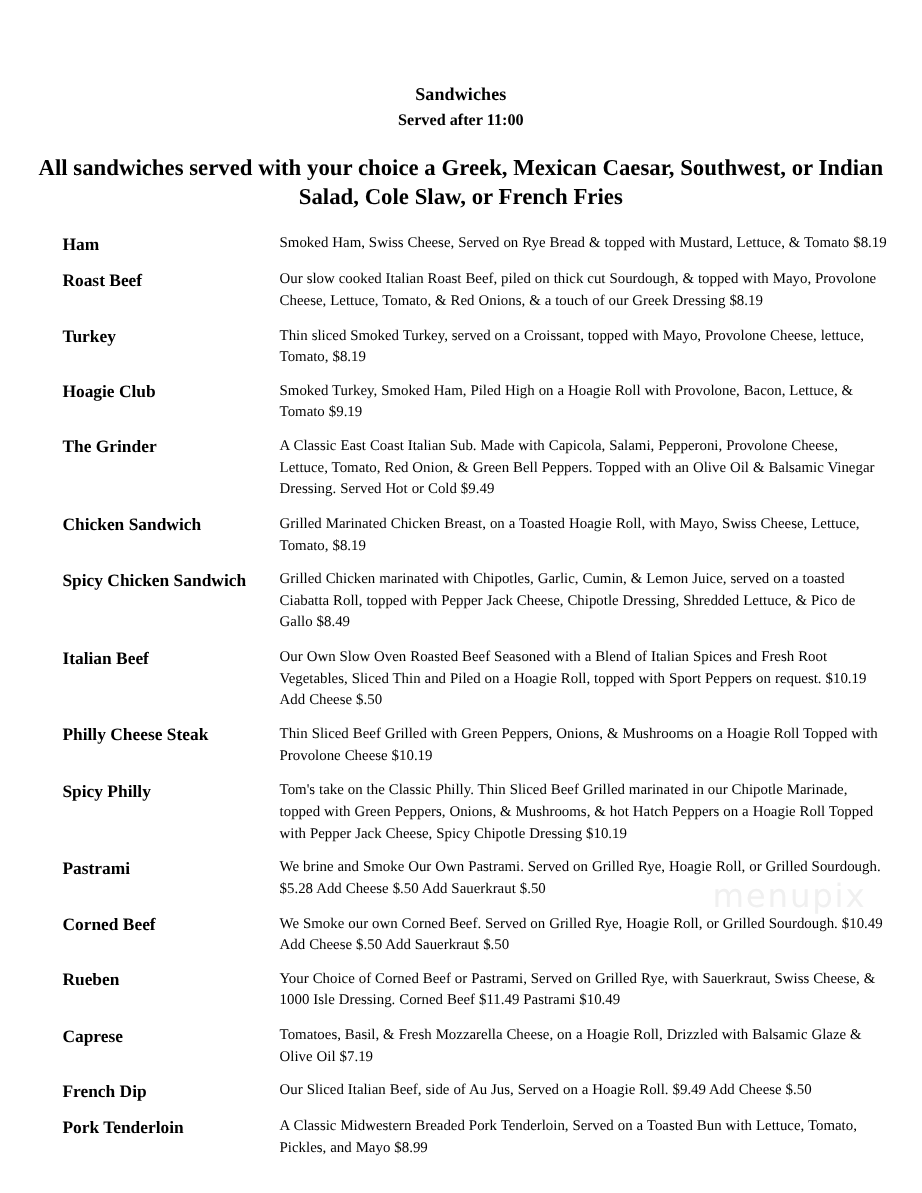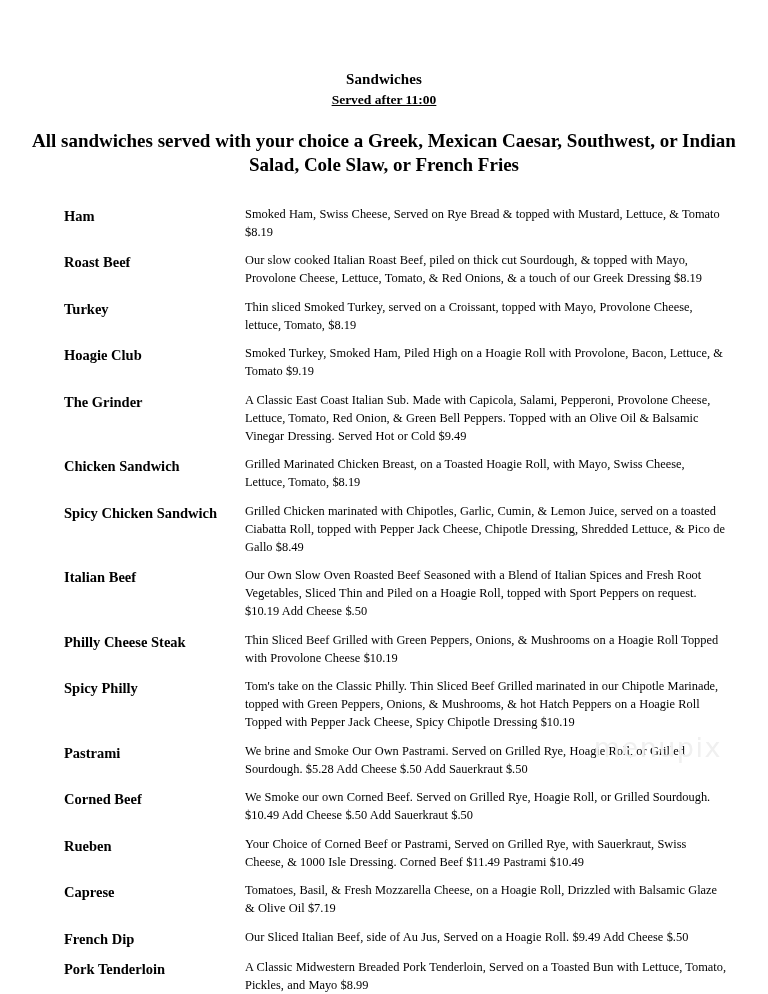--- a/index.html
+++ b/index.html
@@ -32,34 +32,33 @@
     padding-top: 70px;
     line-height: 1.25;
   }
   .menu-subtitle {
     text-align: center;
     font-weight: bold;
     font-size: 13.5px;
     margin: 0;
     padding-top: 3px;
     line-height: 1.25;
-    text-decoration: underline;
   }
   .menu-note {
     text-align: center;
     font-weight: bold;
     font-size: 19px;
     margin: 0;
     padding-top: 20px;
     padding-left: 30px;
     padding-right: 30px;
     line-height: 1.3;
   }
   .items {
-    margin: 12px;
+    margin: 0;
     padding: 0;
     list-style: none;
     padding-top: 16px;
   }
   .item {
     display: flex;
     align-items: flex-start;
     padding: 0 28px 0 52px;
     margin-bottom: 10.5px;
   }

